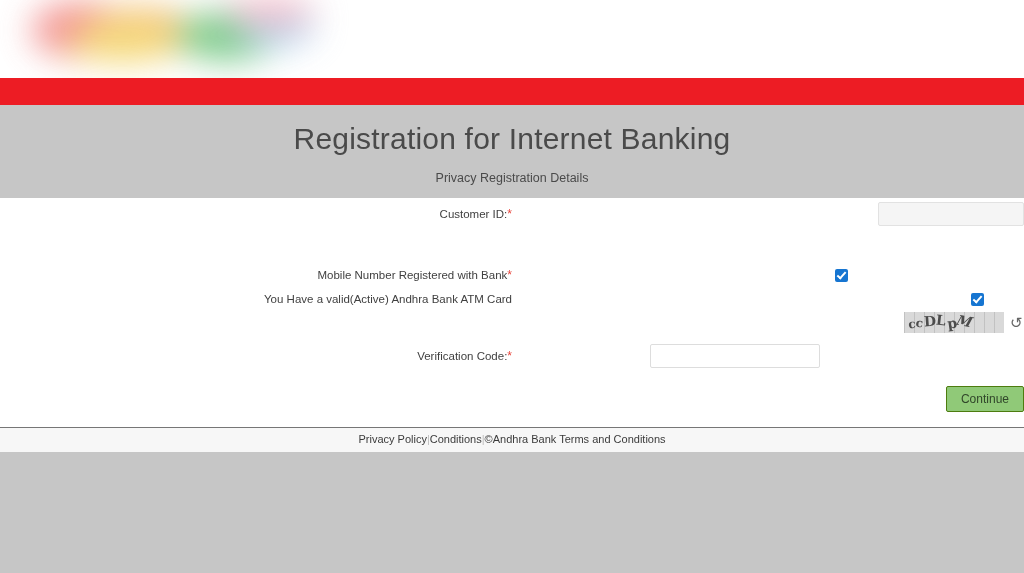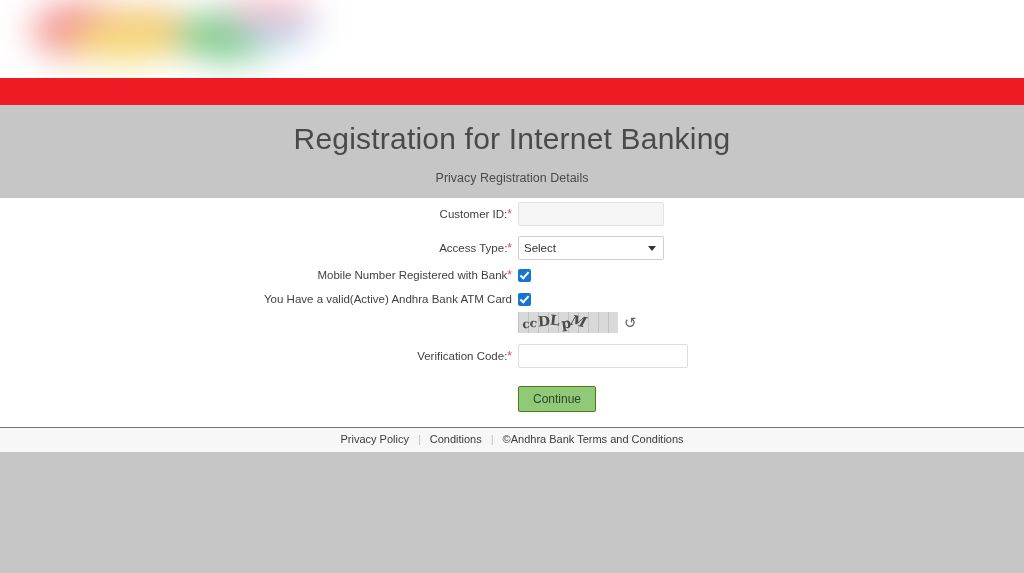--- a/index.html
+++ b/index.html
@@ -76,21 +76,21 @@
   
   .form-area {
     position: absolute;
     left: 0; top: 198px;
     width: 1024px; height: 227px;
     background: #ffffff;
   }
   .form-row {
     display: flex;
     align-items: center;
-    justify-content: flex-start;
+    justify-content: space-between;
   }
   .form-label {
     width: 518px;
     text-align: right;
     padding-right: 6px;
     font-size: 11.5px;
     color: #3f3f3f;
     box-sizing: border-box;
     white-space: nowrap;
   }
@@ -234,21 +234,20 @@
     left: 0; top: 427px;
     width: 1024px; height: 25px;
     background: #f7f7f7;
     border-top: 1px solid #767676;
     text-align: center;
     box-sizing: border-box;
   }
   .footer-inner {
     display: inline-flex;
     align-items: center;
-    gap: 9px;
     padding-top: 5px;
     font-size: 11px;
     color: #3b3b3b;
   }
   .footer a {
     color: #3b3b3b;
     text-decoration: none;
     cursor: pointer;
   }
   .sep { color: #bdbdbd; }
@@ -284,29 +283,20 @@
 
 <div class="form-area">
 
   <div class="form-row row-customer">
     <div class="form-label">
       <span>Customer ID:</span><span class="req">*</span>
     </div>
     <input class="text-input" type="text" placeholder="" style="">
   </div>
 
-  <div class="form-row row-access">
-    <div class="form-label">
-      <span>Access Type:</span><span class="req">*</span>
-    </div>
-    <div class="select-box">
-      <span>Select</span>
-      <span class="select-arrow"></span>
-    </div>
-  </div>
 
   <div class="form-row row-mobile">
     <div class="form-label">
       <span>Mobile Number Registered with Bank</span><span class="req">*</span>
     </div>
     <div class="cbx"></div>
   </div>
 
   <div class="form-row row-atm">
     <div class="form-label">

